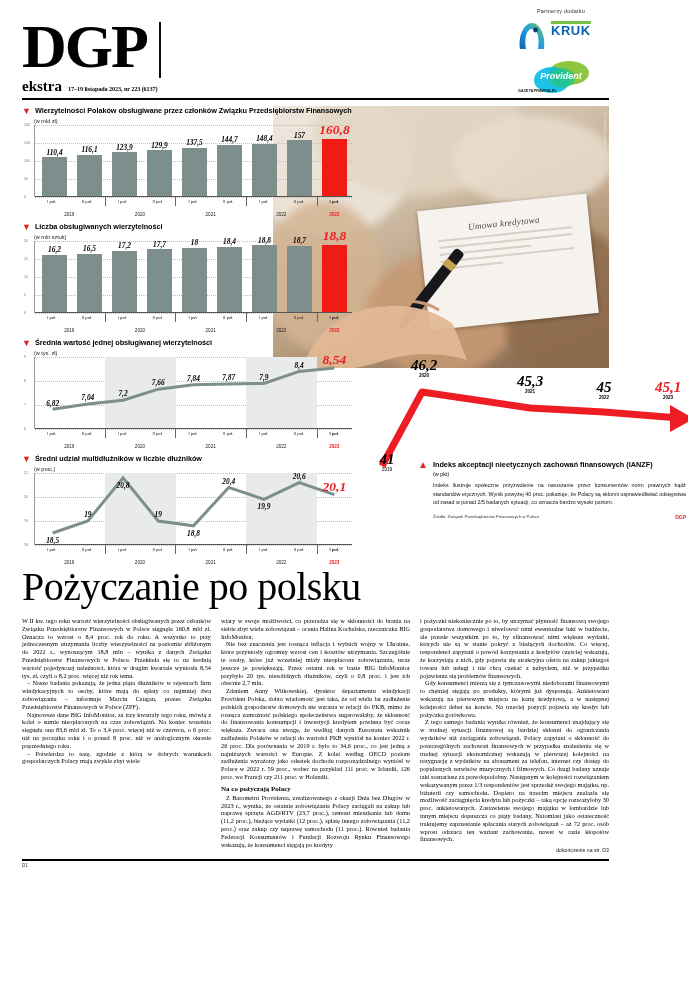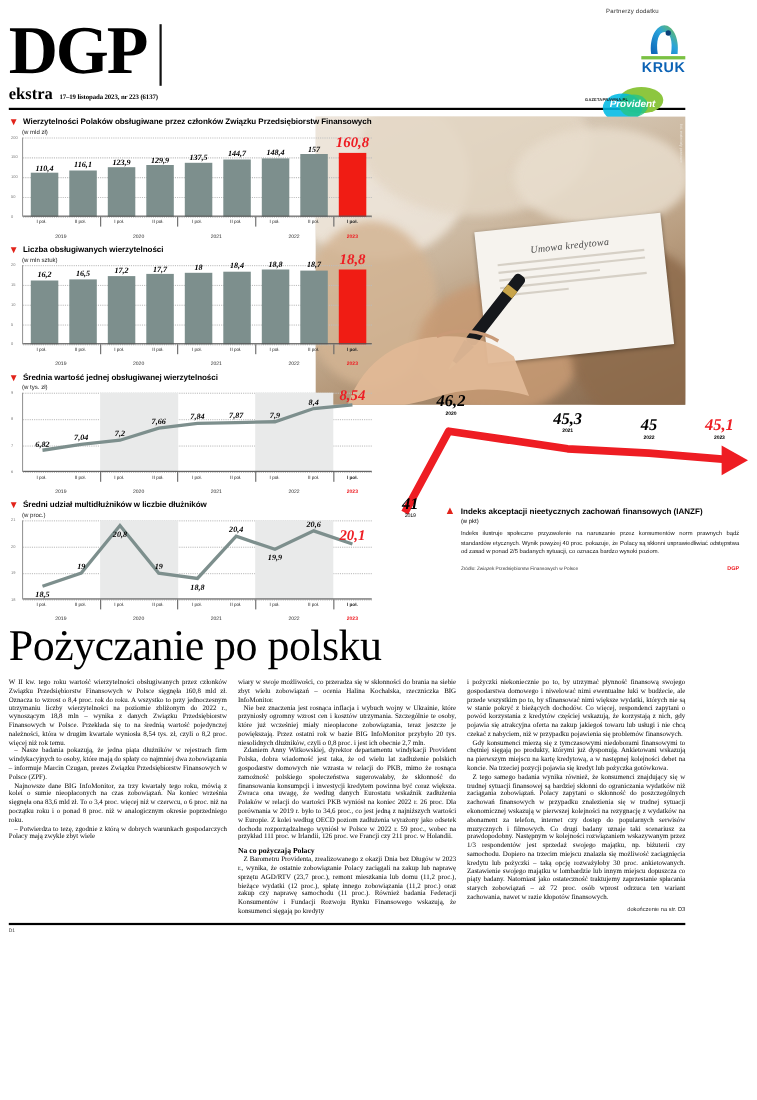--- a/index.html
+++ b/index.html
@@ -1,35 +1,35 @@
 <!DOCTYPE html>
 <html lang="pl"><head>
 <meta charset="utf-8">
 <style>
   html,body{margin:0;padding:0;background:#ffffff;}
   body{
     width:688px;height:1000px;overflow:hidden;position:relative;
     font-family:"Liberation Serif", serif;color:#000;
   }
-  .page{position:relative;width:631px;height:1000px;box-sizing:border-box;padding:0 8px;}
+  .page{position:relative;width:631px;height:1000px;box-sizing:border-box;padding:0 22px;}
 
   
   .masthead{display:flex;align-items:flex-start;padding-top:18px;position:relative;}
   .dgp-logo{
     font-family:"Liberation Serif", serif;font-weight:bold;font-size:62px;
     line-height:56px;letter-spacing:-2px;padding-right:12px;
   }
   .mast-rule{width:2px;background:#111;height:56px;margin-top:4px;}
   .mast-title{
     font-family:"Liberation Serif", serif;font-size:42px;line-height:58px;
     padding-left:14px;white-space:nowrap;
   }
   .partners{position:absolute;right:0;top:8px;width:96px;text-align:center;}
   .partners-label{font-family:"Liberation Sans",sans-serif;font-size:5.5px;color:#333;letter-spacing:.2px;}
-  .logo-kruk{margin-top:6px;display:flex;flex-direction:column;align-items:flex-end;}
+  .logo-kruk{margin-top:6px;display:flex;align-items:flex-start;}
   .kruk-mark{width:38px;height:30px;position:relative;}
   .kruk-word{
     font-family:"Liberation Sans",sans-serif;font-weight:bold;font-size:13px;
     color:#0b62b5;letter-spacing:.5px;border-top:3px solid #7ac143;line-height:14px;margin-top:1px;
   }
   .logo-provident{margin-top:9px;display:flex;justify-content:center;}
   .prov-mark{width:60px;height:36px;position:relative;}
   .prov-word{
     position:absolute;left:0;right:0;top:12px;text-align:center;
     font-family:"Liberation Sans",sans-serif;font-weight:bold;font-size:9px;color:#fff;

